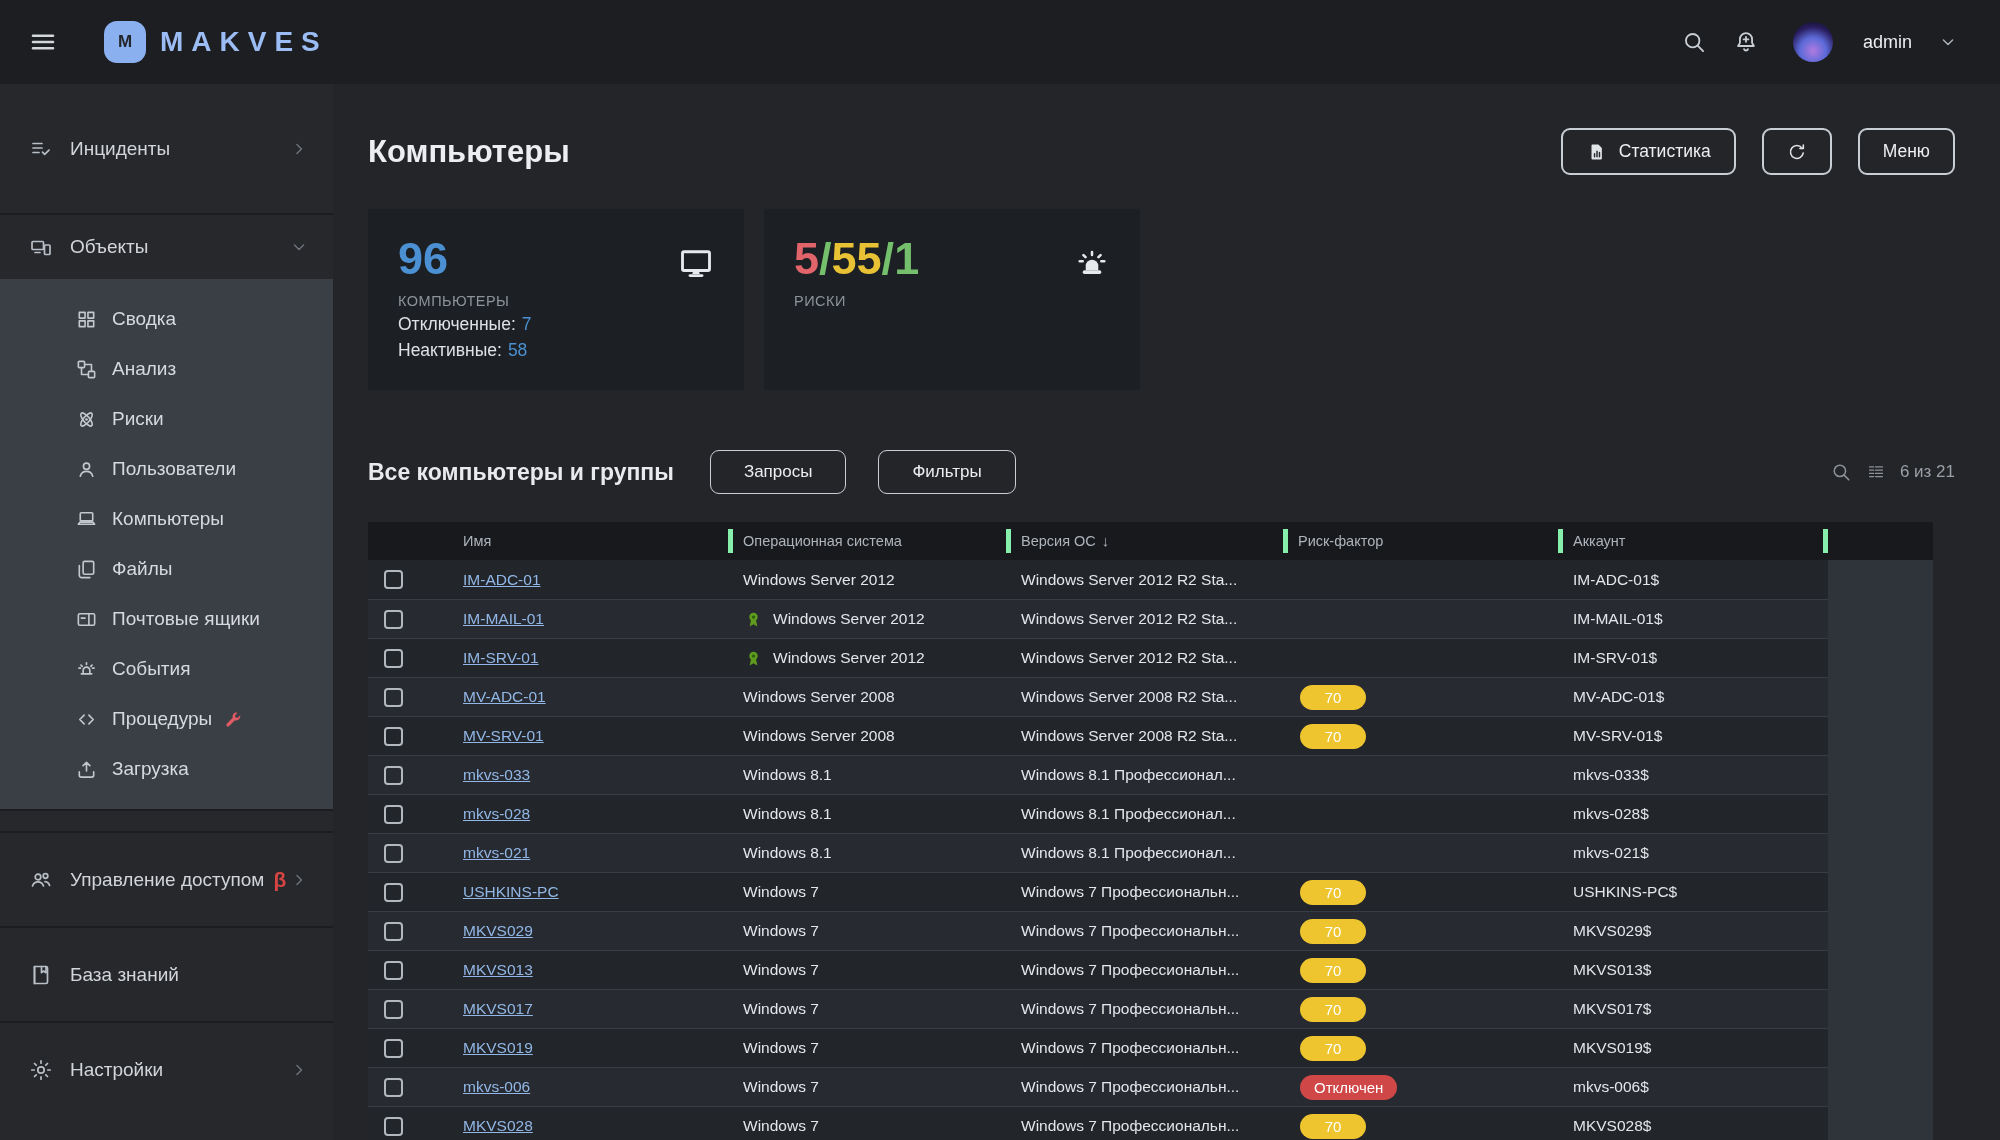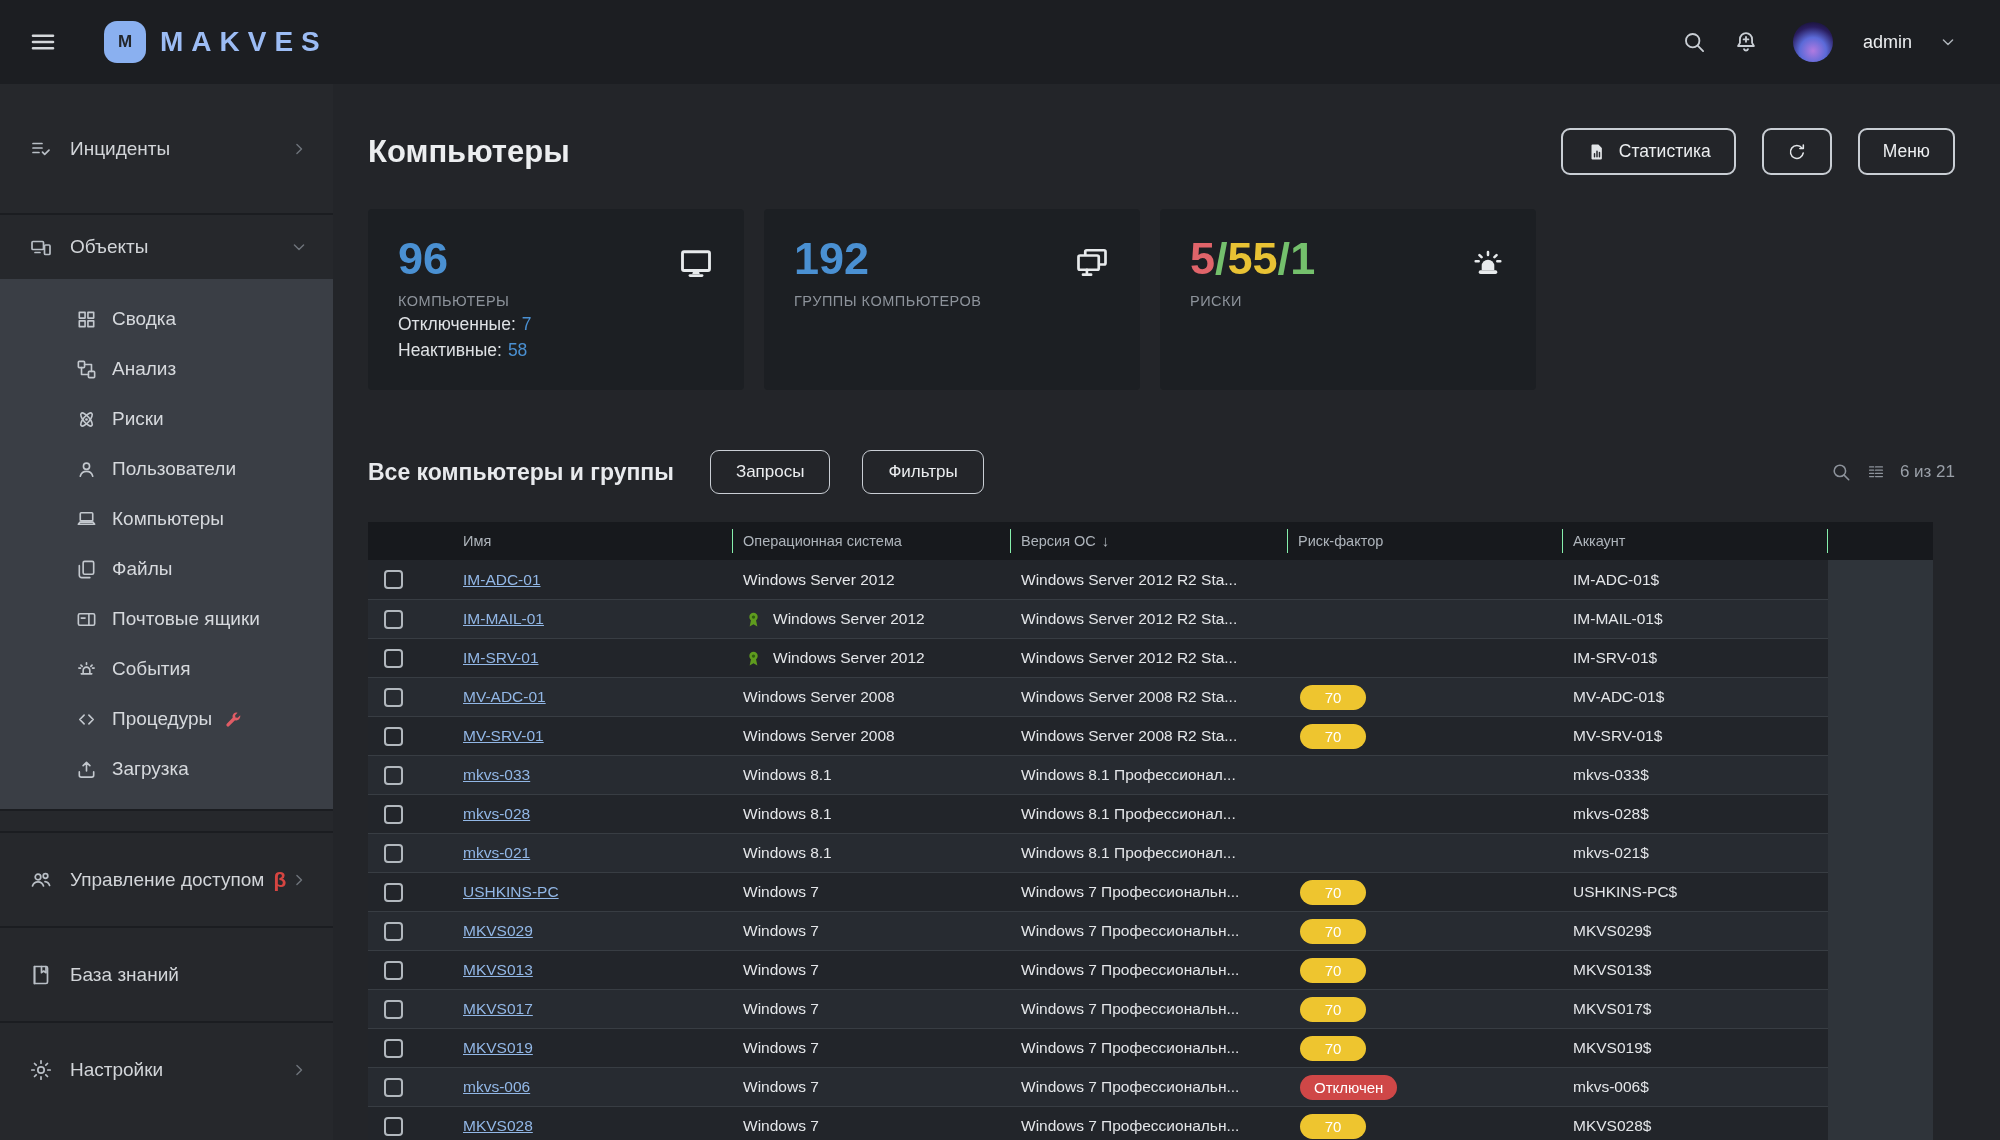--- a/index.html
+++ b/index.html
@@ -65,33 +65,33 @@
   .rv-high { color:var(--risk-high); } .rv-med { color:var(--risk-med); }
   .rv-low { color:var(--risk-low); } .rv-sep { color:var(--risk-low); }
   .card-label { font-size:14.5px; color:#8d939b; letter-spacing:.5px; margin-top:9px; }
   .card-line { font-size:17.5px; color:#dfe2e5; margin-top:5px; }
   .card-line b { color:var(--accent); font-weight:normal; margin-left:6px; }
   .card-icon { position:absolute; right:30px; top:36px; width:36px; height:36px; color:#e7eaec; }
 
   
   .section-row { display:flex; align-items:center; margin-top:60px; height:44px; }
   .section-title { font-size:23px; font-weight:bold; color:#e8eaed; }
-  .btn.small { height:44px; padding:0 25px; border-width:1.5px; font-size:17px; margin-left:32px; }
+  .btn.small { height:44px; padding:0 33px; border-width:1.5px; font-size:17px; margin-left:32px; }
   .btn.small:first-of-type { margin-left:36px; }
   .section-controls { margin-left:auto; display:flex; align-items:center; gap:13px; color:#8d939b; }
   .ctl-icon { width:22px; height:22px; color:#8d939b; cursor:pointer; }
   .counter { font-size:17px; color:#9aa0a8;text-align:center; }
 
   
   .table { margin-top:28px; width:1565px; }
   .tr, .thead { display:grid;
     grid-template-columns:85px 280px 278px 277px 275px 265px 1fr; }
   .thead { height:38px; background:#17191d; align-items:center; }
   .th { font-size:14.5px; color:#aeb4bb; padding-left:10px; height:24px; line-height:24px;
-    border-right:1px solid #86efac; display:flex; align-items:center; gap:6px; }
+    border-right:5px solid #86efac; display:flex; align-items:center; gap:6px; }
   .th:first-child { border-right:none; } .th:last-child { border-right:none; }
   .sort-arrow { font-size:15px; color:#aeb4bb; }
   .tr { height:39px; background:#22252a; }
   .tr:nth-child(even) { background:#272b31; }
   .td { display:flex; align-items:center; padding-left:10px; border-top:1px solid #383d43;
     font-size:15.5px; color:#e4e6e9; overflow:hidden; white-space:nowrap; }
   .tr:first-child .td { border-top:none; }
   .td.filler { border-top:none; background:#2f343a; padding:0; }
   .td.cb { padding-left:16px; }
   .checkbox { appearance:none; width:19px; height:19px; border:2px solid #b2b8be;
@@ -319,29 +319,20 @@
           <div class="card-line">
             <span>Отключенные:</span><b>7</b>
           </div>
           <div class="card-line">
             <span>Неактивные:</span><b>58</b>
           </div>
           <span class="card-icon"><svg viewBox="0 0 24 24" width="100%" height="100%" fill="none" stroke="currentColor" stroke-width="1.7" stroke-linecap="round" stroke-linejoin="round">
                 <rect x="3" y="4.5" width="18" height="12.5" rx="1" stroke-width="1.9"></rect>
                 <path d="M10.2 17h3.6l.7 2.4h-5z" fill="currentColor" stroke="none"></path>
                 <path d="M8 20.4h8" stroke-width="1.9"></path>
-              </svg></span>
-        </div>
-        <div class="card">
-          <div class="card-value">192</div>
-          <div class="card-label">ГРУППЫ КОМПЬЮТЕРОВ</div>
-          <span class="card-icon"><svg viewBox="0 0 24 24" width="100%" height="100%" fill="none" stroke="currentColor" stroke-width="1.7" stroke-linecap="round" stroke-linejoin="round">
-                <rect x="7.5" y="3.5" width="13.5" height="9.5" rx="1" stroke-width="1.8"></rect>
-                <rect x="3" y="7" width="13.5" height="9.5" rx="1" fill="#1c1f23" stroke-width="1.8"></rect>
-                <path d="M8.6 16.5v2M6 19.8h5.4" stroke-width="1.8"></path>
               </svg></span>
         </div>
         <div class="card">
           <div class="card-value">
             <span class="rv-high">5</span><span class="rv-sep sep">/</span><span class="rv-med">55</span><span class="rv-sep sep">/</span><span class="rv-low">1</span>
           </div>
           <div class="card-label">РИСКИ</div>
           <span class="card-icon"><svg viewBox="0 0 24 24" width="100%" height="100%" fill="none" stroke="currentColor" stroke-width="1.7" stroke-linecap="round" stroke-linejoin="round">
                 <path d="M7.8 16.8v-2.8a4.2 4.2 0 0 1 8.4 0v2.8z" fill="currentColor" stroke="none"></path>
                 <rect x="5.8" y="16.8" width="12.4" height="2.6" rx="1.2" fill="currentColor" stroke="none"></rect>

